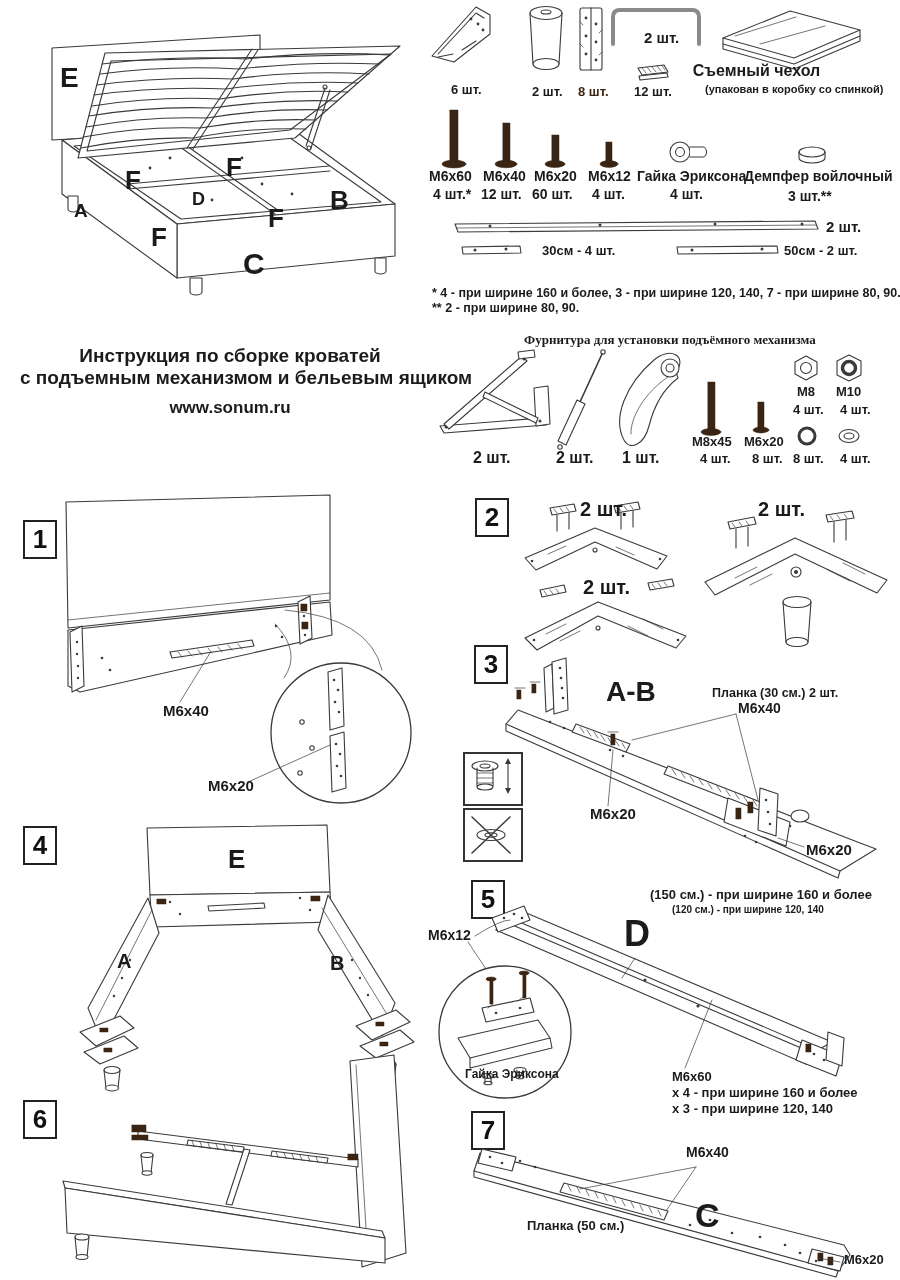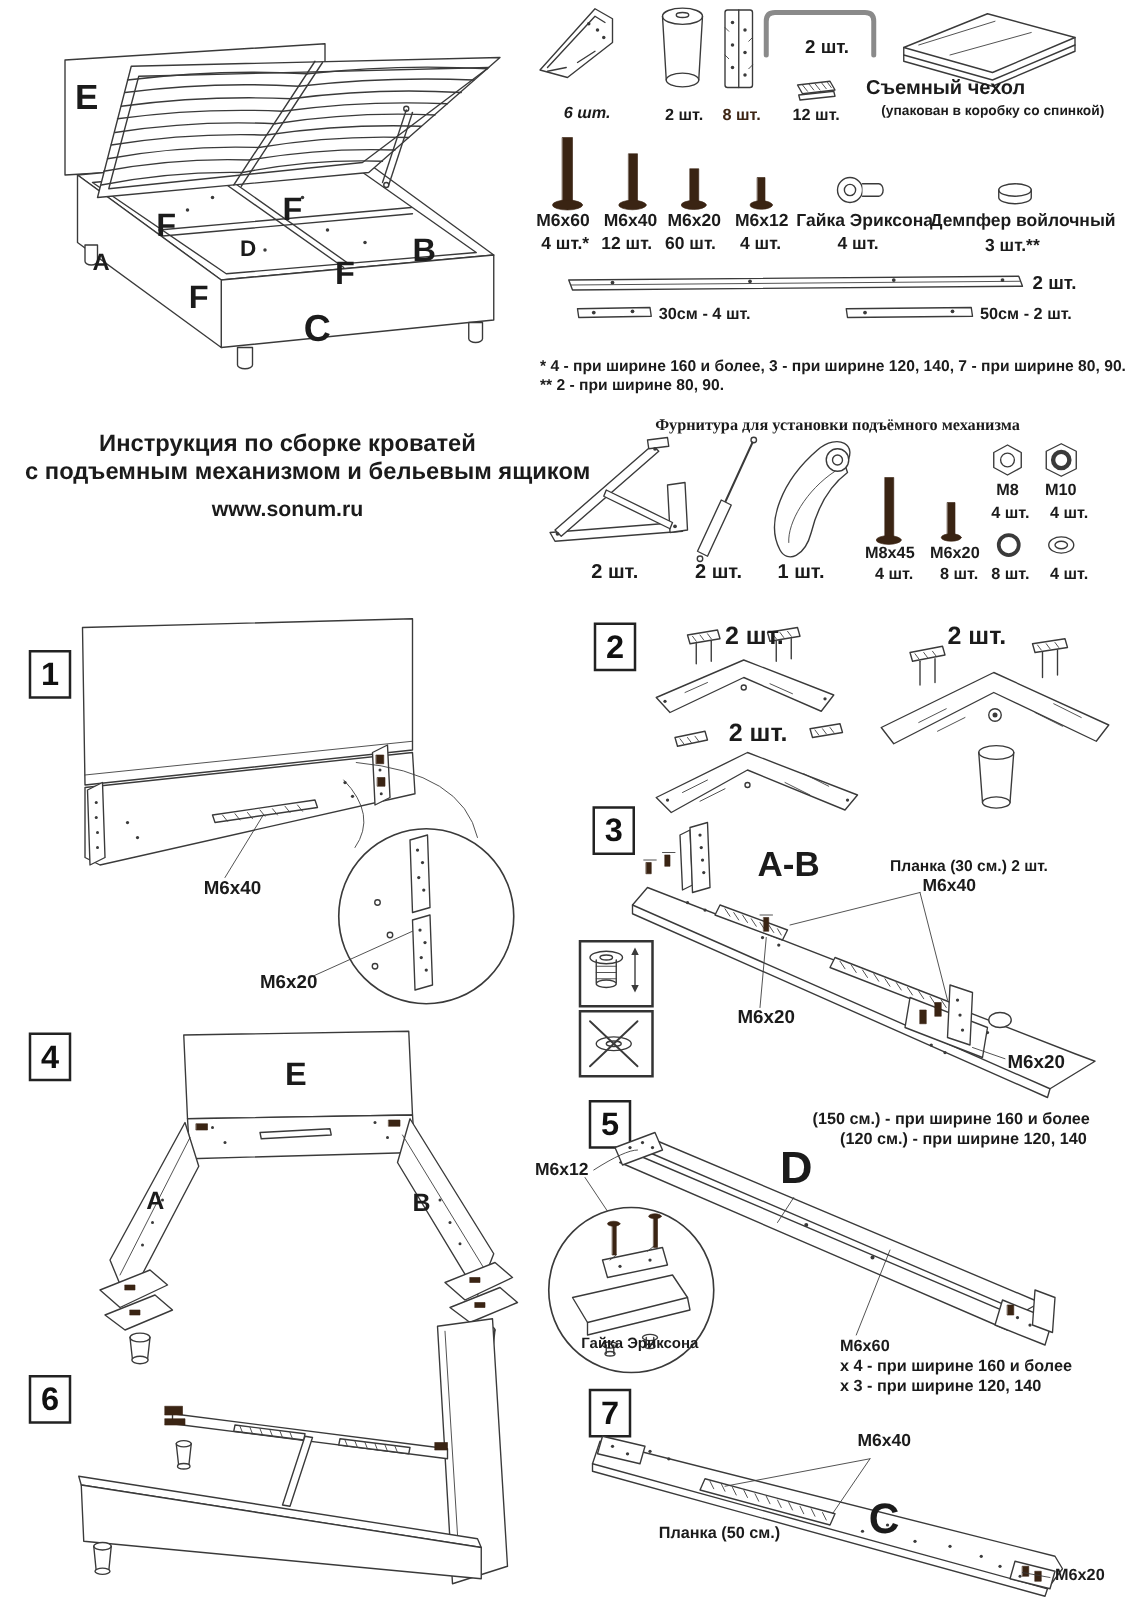--- a/index.html
+++ b/index.html
@@ -172,41 +172,41 @@
     <polygon class="w" points="32,247 90,246 91,253 33,254"></polygon>
     <circle class="dot" cx="45" cy="250" r="1.5"></circle>
       <circle class="dot" cx="76" cy="249" r="1.5"></circle>
   </g>
   <g>
     <polygon class="w" points="247,247 347,246 348,253 248,254"></polygon>
     <circle class="dot" cx="262" cy="250" r="1.5"></circle>
       <circle class="dot" cx="332" cy="249" r="1.5"></circle>
   </g>
 </svg>
-<div class="lbl" style="left:451px;top:83px;font-size:13px;font-style:italic;">6 шт.</div>
+<div class="lbl" style="left:451px;top:83px;font-size:13px;">6 шт.</div>
 <div class="lbl" style="left:532px;top:85px;font-size:13px;">2 шт.</div>
 <div class="lbl brown" style="left:578px;top:85px;font-size:13px;">8 шт.</div>
 <div class="lbl" style="left:644px;top:30px;font-size:15px;">2 шт.</div>
 <div class="lbl" style="left:634px;top:85px;font-size:13px;">12 шт.</div>
 <div class="lbl ctr" style="left:674px;top:62px;width:165px;font-size:16px;">Съемный чехол</div>
 <div class="lbl ctr" style="left:705px;top:83px;width:175px;font-size:11px;">(упакован в коробку со спинкой)</div>
 <div class="lbl" style="left:429px;top:169px;font-size:14px;">М6х60</div>
 <div class="lbl" style="left:433px;top:187px;font-size:14px;">4 шт.*</div>
 <div class="lbl" style="left:483px;top:169px;font-size:14px;">М6х40</div>
 <div class="lbl" style="left:481px;top:187px;font-size:14px;">12 шт.</div>
 <div class="lbl" style="left:534px;top:169px;font-size:14px;">М6х20</div>
 <div class="lbl" style="left:532px;top:187px;font-size:14px;">60 шт.</div>
 <div class="lbl" style="left:588px;top:169px;font-size:14px;">М6х12</div>
 <div class="lbl" style="left:592px;top:187px;font-size:14px;">4 шт.</div>
 <div class="lbl" style="left:637px;top:169px;font-size:14px;">Гайка Эриксона</div>
 <div class="lbl" style="left:670px;top:187px;font-size:14px;">4 шт.</div>
 <div class="lbl" style="left:744px;top:169px;font-size:14px;">Демпфер войлочный</div>
 <div class="lbl" style="left:788px;top:189px;font-size:14px;">3 шт.**</div>
 <div class="lbl" style="left:826px;top:219px;font-size:15px;">2 шт.</div>
-<div class="lbl" style="left:527px;top:244px;font-size:13px;">30см - 4 шт.</div>
+<div class="lbl" style="left:542px;top:244px;font-size:13px;">30см - 4 шт.</div>
 <div class="lbl" style="left:784px;top:244px;font-size:13px;">50см - 2 шт.</div>
 <div class="lbl" style="left:432px;top:286px;font-size:12.5px;">* 4 - при ширине 160 и более, 3 - при ширине 120, 140, 7 - при ширине 80, 90.</div>
 <div class="lbl" style="left:432px;top:301px;font-size:12.5px;">** 2 - при ширине 80, 90.</div>
 
 <div class="lbl ctr" style="left:500px;top:333px;width:340px;font-size:13px;font-family:Liberation Serif, serif;">Фурнитура для установки подъёмного механизма</div>
 <svg style="left:430px;top:330px" width="470" height="145" viewBox="0 0 470 145">
   <g>
     <polygon class="w" points="10,96 112,88 116,95 14,103"></polygon>
     <polygon class="w" points="104,58 118,56 120,94 106,96"></polygon>
     <polygon class="w" points="14,94 92,26 97,31 19,99"></polygon>
@@ -545,21 +545,21 @@
     <ellipse class="w" cx="58" cy="196" rx="6" ry="2.5"></ellipse>
       <path d="M55,196 v7 M61,196 v7"></path>
       <ellipse cx="58" cy="203" rx="4" ry="1.8"></ellipse>
     <ellipse class="w" cx="90" cy="190" rx="6" ry="2.5"></ellipse>
       <path d="M87,190 v7 M93,190 v7"></path>
       <ellipse cx="90" cy="197" rx="4" ry="1.8"></ellipse>
   </g>
   <line class="thin" x1="255" y1="188" x2="282" y2="120"></line>
 </svg>
 <div class="lbl" style="left:650px;top:888px;font-size:13px;">(150 см.) - при ширине 160 и более</div>
-<div class="lbl" style="left:672px;top:904px;font-size:13px;">(120 см.) - при ширине 120, 140</div>
+<div class="lbl" style="left:672px;top:904px;font-size:10px;">(120 см.) - при ширине 120, 140</div>
 <div class="lbl" style="left:624px;top:914px;font-size:36px;">D</div>
 <div class="lbl" style="left:428px;top:928px;font-size:14px;">М6х12</div>
 <div class="lbl" style="left:465px;top:1068px;font-size:12px;">Гайка Эриксона</div>
 <div class="lbl" style="left:672px;top:1070px;font-size:13px;">М6х60</div>
 <div class="lbl" style="left:672px;top:1086px;font-size:13px;">х 4 - при ширине 160 и более</div>
 <div class="lbl" style="left:672px;top:1102px;font-size:13px;">х 3 - при ширине 120, 140</div>
 
 <div class="stepnum" style="left:23px;top:1100px;">6</div>
 <svg style="left:20px;top:1055px" width="420" height="225" viewBox="0 0 420 225">
   <g>

